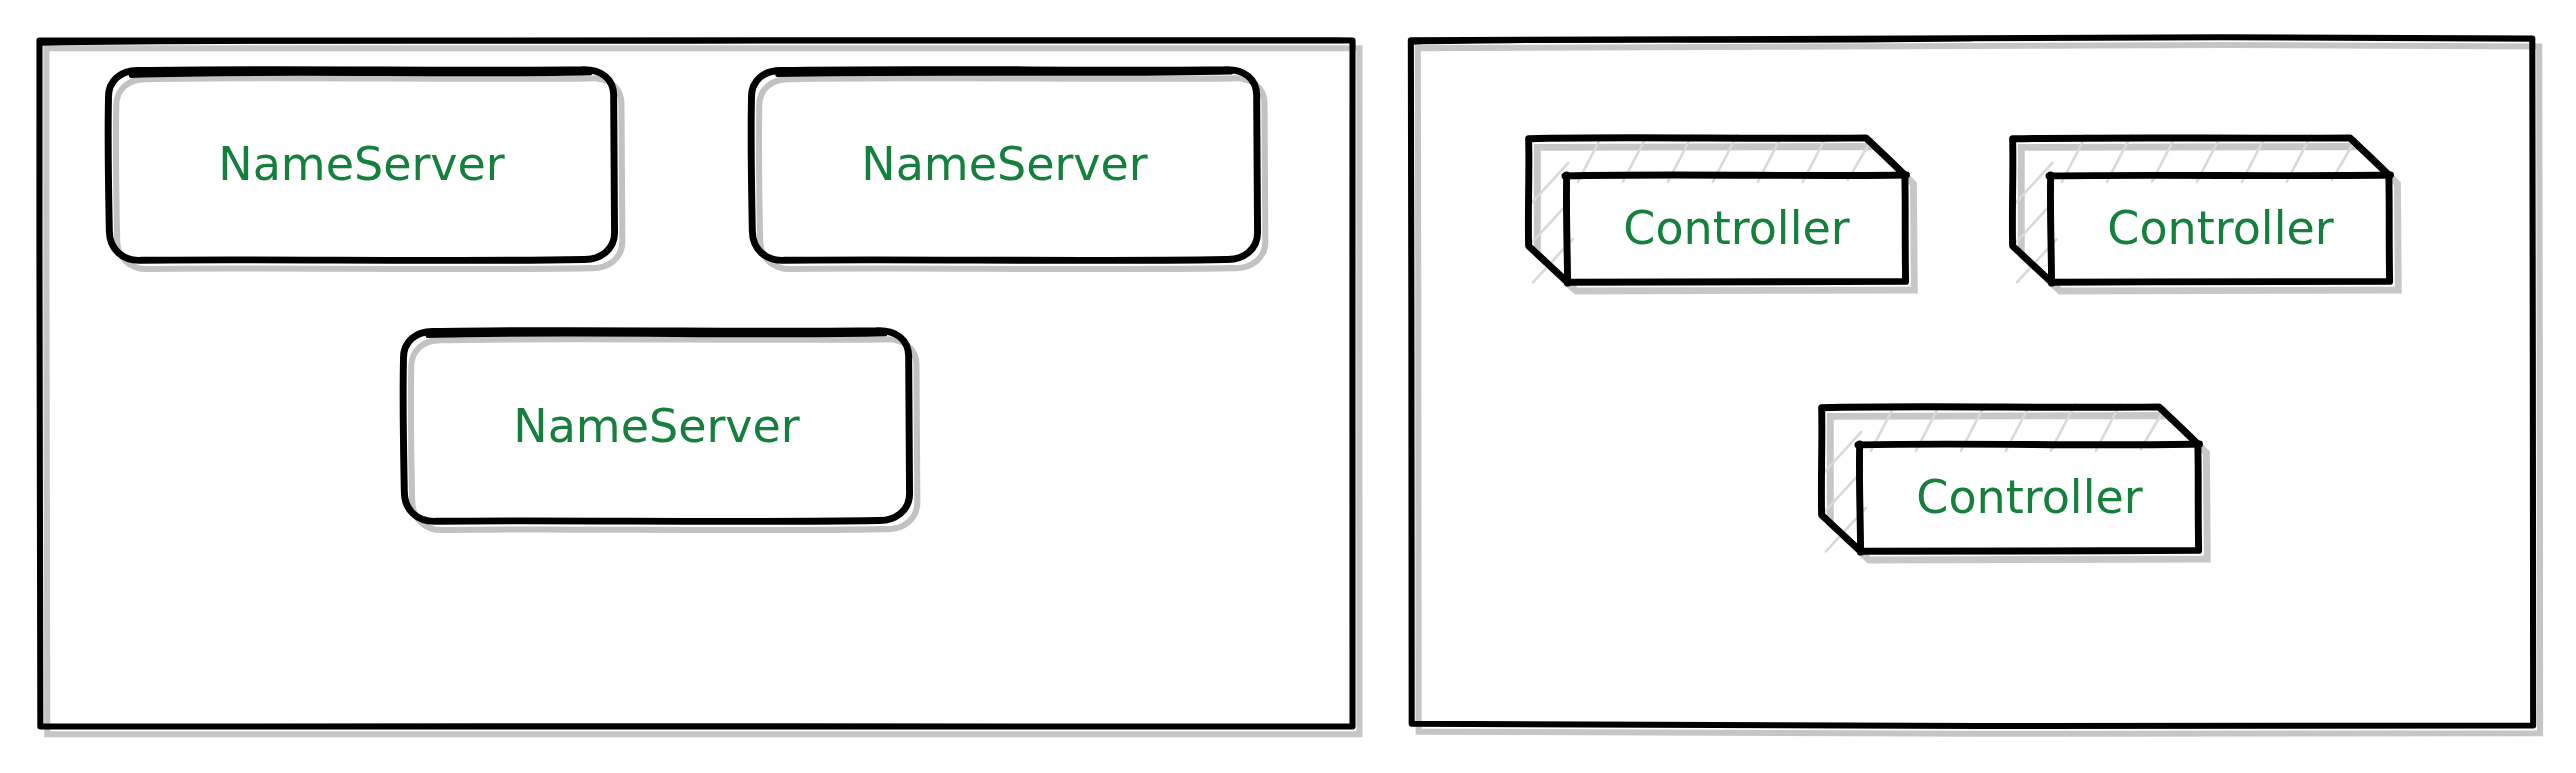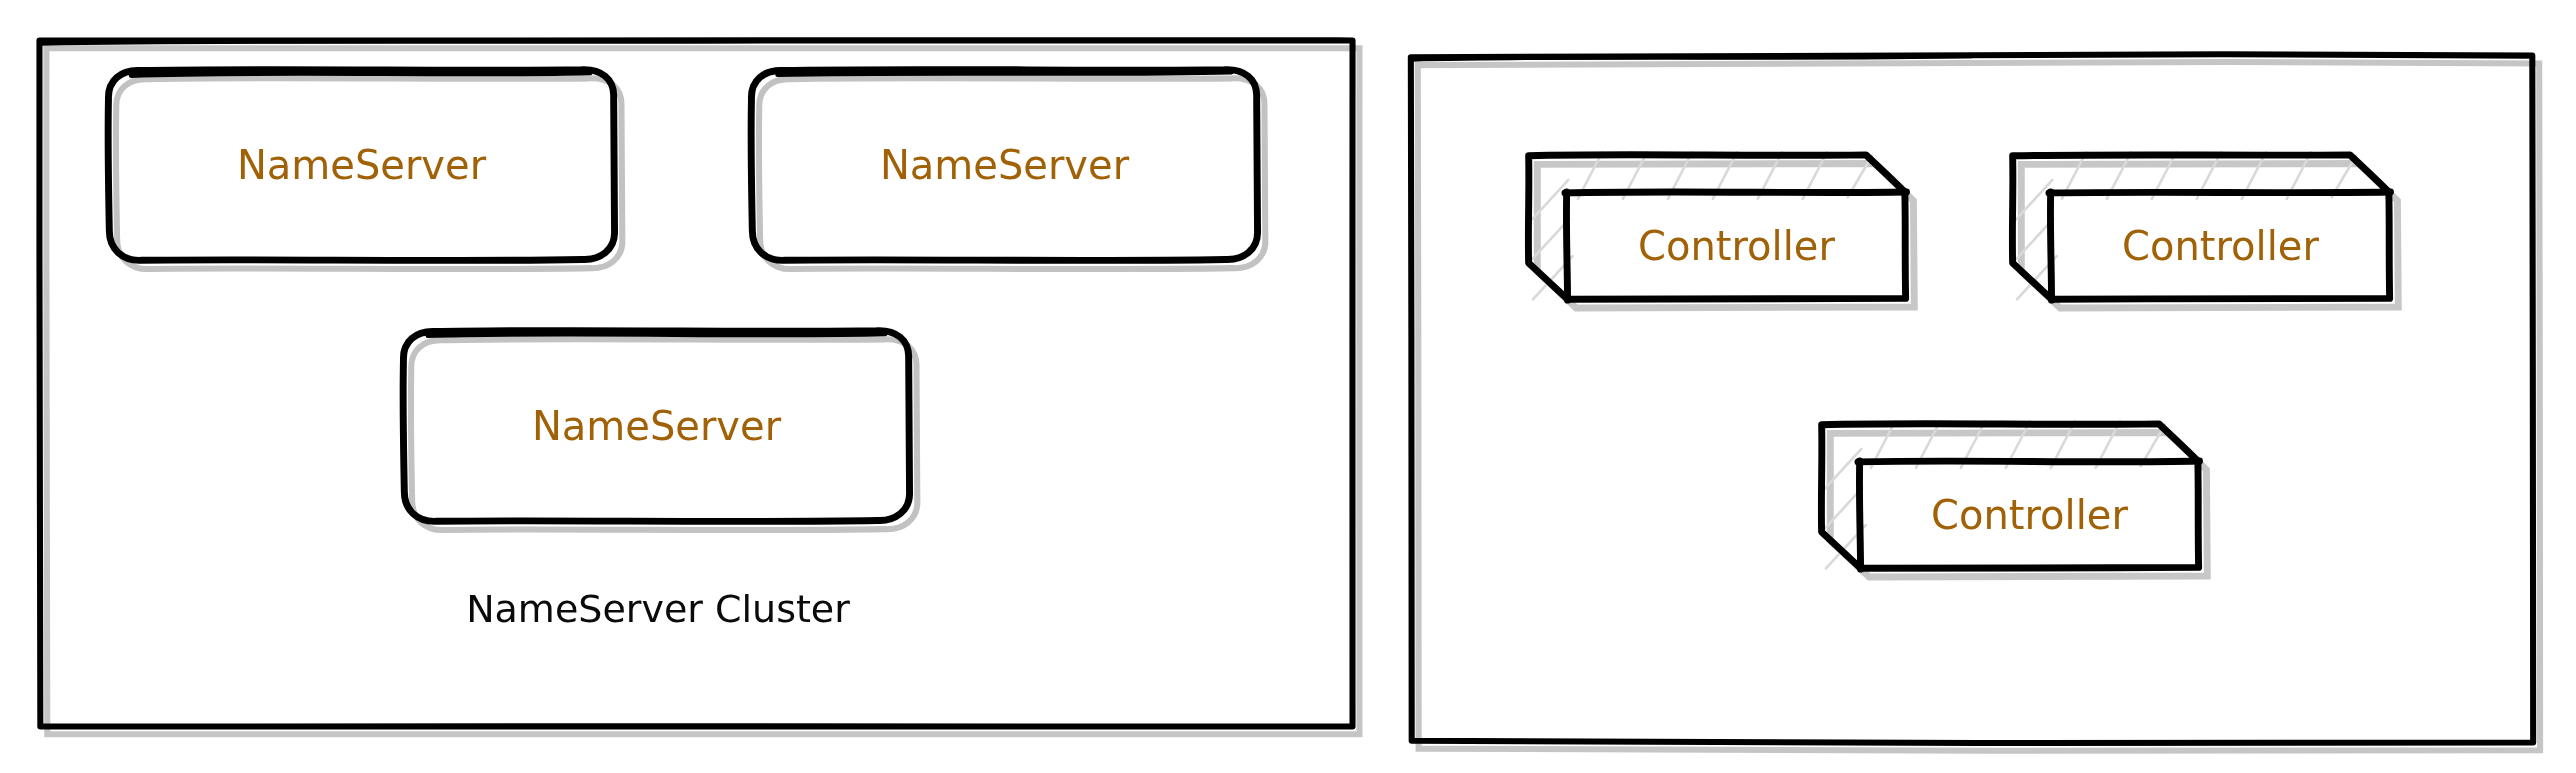--- a/index.html
+++ b/index.html
@@ -32,24 +32,24 @@
     position: absolute;
     left: 0;
     top: 0;
     overflow: visible;
   }
   .node-label {
     position: absolute;
     display: flex;
     align-items: center;
     justify-content: center;
-    font-size: 40px;
+    font-size: 46px;
     line-height: 1.1;
     white-space: nowrap;
-    color: #a16207;
+    color: #15803d;
   }
   .rounded-node .node-label {
     left: 0; top: 0; right: 0; bottom: 0;
   }
   .box3d-node .node-label {
     left: 39px; top: 37px; width: 341px; height: 109px;
   }
   .cluster-label {
     position: absolute;
     width: 520px;
@@ -96,24 +96,23 @@
 
     <div class="node rounded-node" style="left:364px; top:291px; width:513px; height:198px;">
       <svg width="513" height="198" viewBox="0 0 592 228">
         <path d="M40,5 C180,2 420,6 550,4 C572,3 588,14 587,36 L588,190 C589,212 571,224 551,223 C390,226 180,222 42,224 C20,225 5,211 5,190 C4,140 3,85 4,38 C3,16 19,4 40,5 Z" transform="translate(9,10)" stroke="#c2c2c2" stroke-width="7"></path>
         <path d="M40,5 C180,2 420,6 550,4 C572,3 588,14 587,36 L588,190 C589,212 571,224 551,223 C390,226 180,222 42,224 C20,225 5,211 5,190 C4,140 3,85 4,38 C3,16 19,4 40,5 Z" stroke="#000000" stroke-width="8" stroke-linejoin="round"></path>
         <path d="M32,10 C190,5 420,12 560,8" stroke="#000000" stroke-width="5" stroke-linecap="round"></path>
       </svg>
       <div class="node-label">NameServer</div>
     </div>
 
-    <div class="cluster-label" style="left:362px; top:552px;">NameServer Cluster</div>
   </div>
 
-  <div class="cluster" style="left:1408px; top:53px; width:1128px; height:693px;">
+  <div class="cluster" style="left:1408px; top:36px; width:1128px; height:693px;">
 
     <svg class="cluster-frame" width="1128" height="693" viewBox="0 0 1300 799">
       <path d="M3,5 C350,1 850,0 1296,3 C1298,260 1295,545 1297,795 C880,797 420,795 4,793 C2,540 5,265 3,5 Z" transform="translate(8,9)" stroke="#c5c5c5" stroke-width="7"></path>
       <path d="M3,5 C350,1 850,0 1296,3 C1298,260 1295,545 1297,795 C880,797 420,795 4,793 C2,540 5,265 3,5 Z" stroke="#000000" stroke-width="7" stroke-linejoin="round"></path>
       <path d="M5,8 C200,3 430,8 650,4" stroke="#000000" stroke-width="4" stroke-linecap="round"></path>
     </svg>
 
     <div class="node box3d-node" style="left:119px; top:101px; width:382px; height:147px;">
       <svg width="382" height="147" viewBox="0 0 440 170">
         <path d="M1,2 L391,1 L436,44 L437,167 L46,168 L1,126 Z" transform="translate(10,10)" stroke="#c7c7c7" stroke-width="8"></path>

